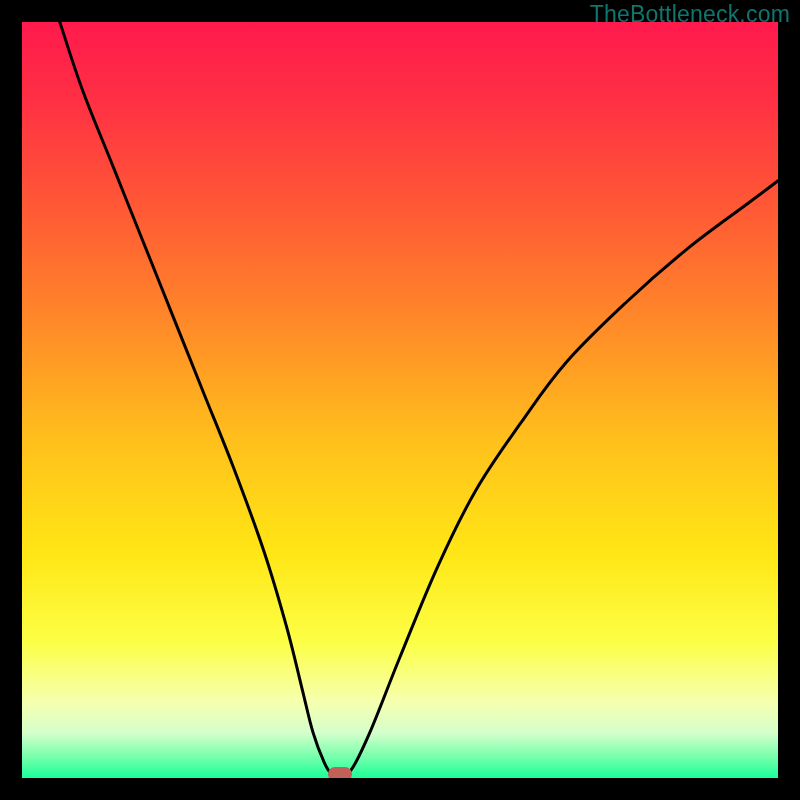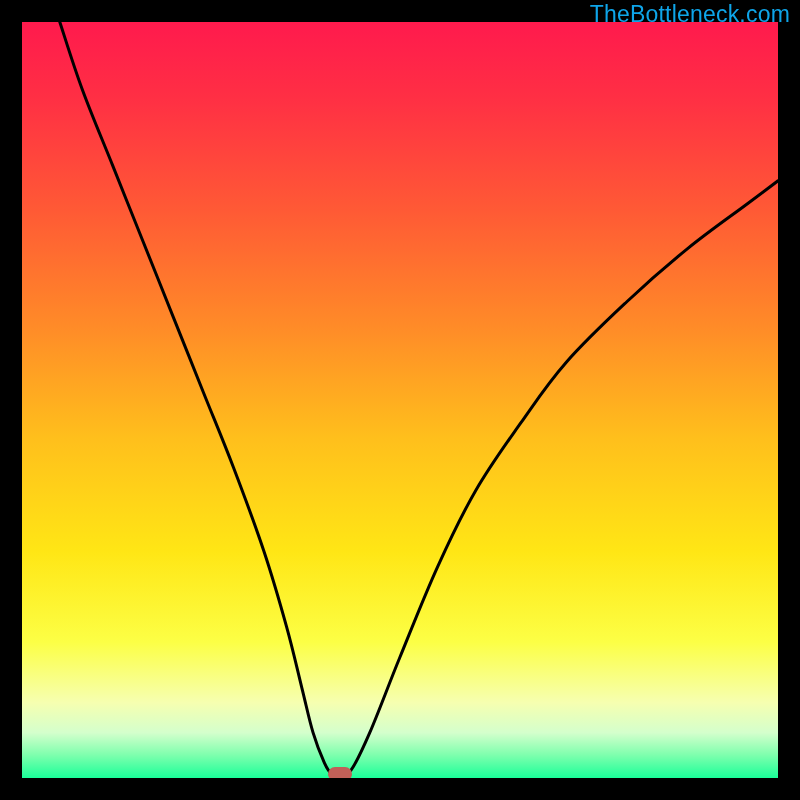--- a/index.html
+++ b/index.html
@@ -24,21 +24,21 @@
     top: 22px;
     left: 22px;
     width: 756px;
     height: 756px;
     overflow: hidden;
   }
   .watermark {
     position: absolute;
     top: 1px;
     right: 10px;
-    color: #0ea5e9;
+    color: #0f766e;
     font-size: 23px;
     font-weight: 500;
     letter-spacing: 0.2px;
   }
   .gradient {
     position: absolute;
     inset: 0;
   }
   .curve-svg {
     position: absolute;

